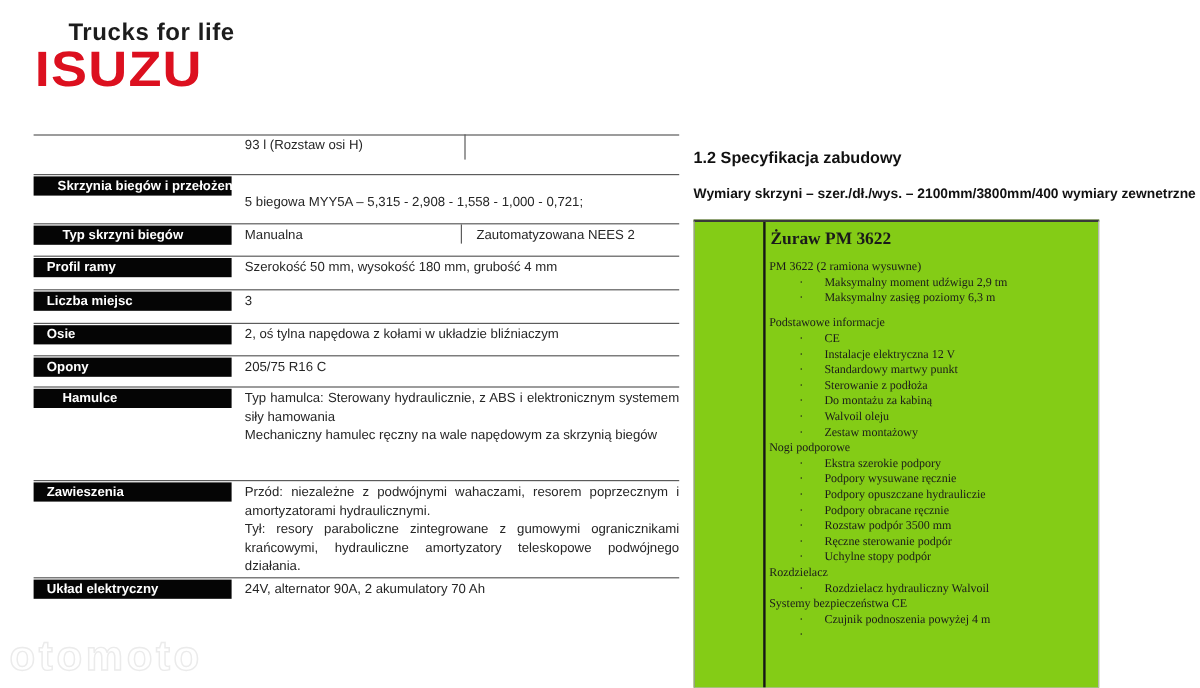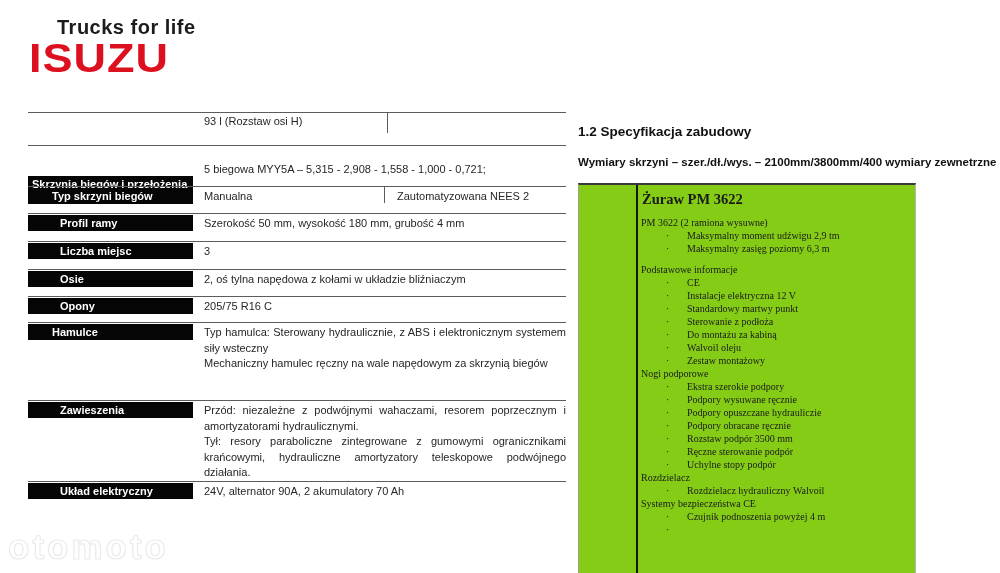--- a/index.html
+++ b/index.html
@@ -7,22 +7,22 @@
     width:1000px;height:573px;position:relative;background:#ffffff;
     font-family:"Liberation Sans",sans-serif;color:#262626;overflow:hidden;
   }
   
   .tagline{position:absolute;left:57px;top:16px;font-size:20px;font-weight:bold;color:#1c1c1c;letter-spacing:.5px;}
   .brand{position:absolute;left:29px;top:34px;font-size:45px;font-weight:800;color:#dc101f;letter-spacing:1px;transform:scaleY(.92);transform-origin:left top;}
   
   .hline{position:absolute;left:28px;width:538px;height:1px;background:#5c5c5c;}
   .vline{position:absolute;width:1px;background:#5c5c5c;}
   .bar{position:absolute;left:28px;width:165px;height:16px;background:#050505;color:#ffffff;
-       font-size:11px;font-weight:bold;line-height:16px;padding-left:32px;box-sizing:border-box;white-space:nowrap;}
-  .bar.pad4{padding-left:4px;margin-top:29px;}
+       font-size:11px;font-weight:bold;line-height:16px;padding-left:11px;box-sizing:border-box;white-space:nowrap;}
+  .bar.pad4{padding-left:20px;}
   .bar.pad24{padding-left:24px;}
   .val{position:absolute;left:204px;width:362px;font-size:11px;line-height:15.5px;color:#262626;}
   .val p{margin:0;}
   .val .just{text-align:justify;}
   
   .h1{position:absolute;left:578px;top:124px;font-size:13.5px;font-weight:bold;color:#111;}
   .h2{position:absolute;left:578px;top:156px;font-size:11.5px;font-weight:bold;color:#111;white-space:nowrap;}
   .crane-box{position:absolute;left:578px;top:183px;width:338px;height:392px;background:#84cc16;box-sizing:border-box;
              border-top:2px solid #3a3a3a;border-bottom:2px solid #3a3a3a;border-left:1px solid #9a9a9a;border-right:1px solid #b4b4b4;}
   .crane-divider{position:absolute;left:57px;top:0;bottom:0;width:2px;background:#161616;}
@@ -74,21 +74,21 @@
   <div class="bar" style="top:270.5px">Osie</div>
   <div class="val" style="top:272px">2, oś tylna napędowa z kołami w układzie bliźniaczym</div>
 
   <div class="hline" style="top:296px"></div>
   <div class="bar" style="top:297.5px">Opony</div>
   <div class="val" style="top:299px">205/75 R16 C</div>
 
   <div class="hline" style="top:322px"></div>
   <div class="bar pad24" style="top:323.5px">Hamulce</div>
   <div class="val" style="top:325px">
-    <p class="just">Typ hamulca: Sterowany hydraulicznie, z ABS i elektronicznym systemem siły wsteczny</p>
+    <p class="just">Typ hamulca: Sterowany hydraulicznie, z ABS i elektronicznym systemem siły hamowania</p>
     <p>Mechaniczny hamulec ręczny na wale napędowym za skrzynią biegów</p>
   </div>
 
   <div class="hline" style="top:400px"></div>
   <div class="bar" style="top:401.5px">Zawieszenia</div>
   <div class="val" style="top:403px">
     <p class="just">Przód: niezależne z podwójnymi wahaczami, resorem poprzecznym i amortyzatorami hydraulicznymi.</p>
     <p class="just">Tył: resory paraboliczne zintegrowane z gumowymi ogranicznikami krańcowymi, hydrauliczne amortyzatory teleskopowe podwójnego działania.</p>
   </div>
 

